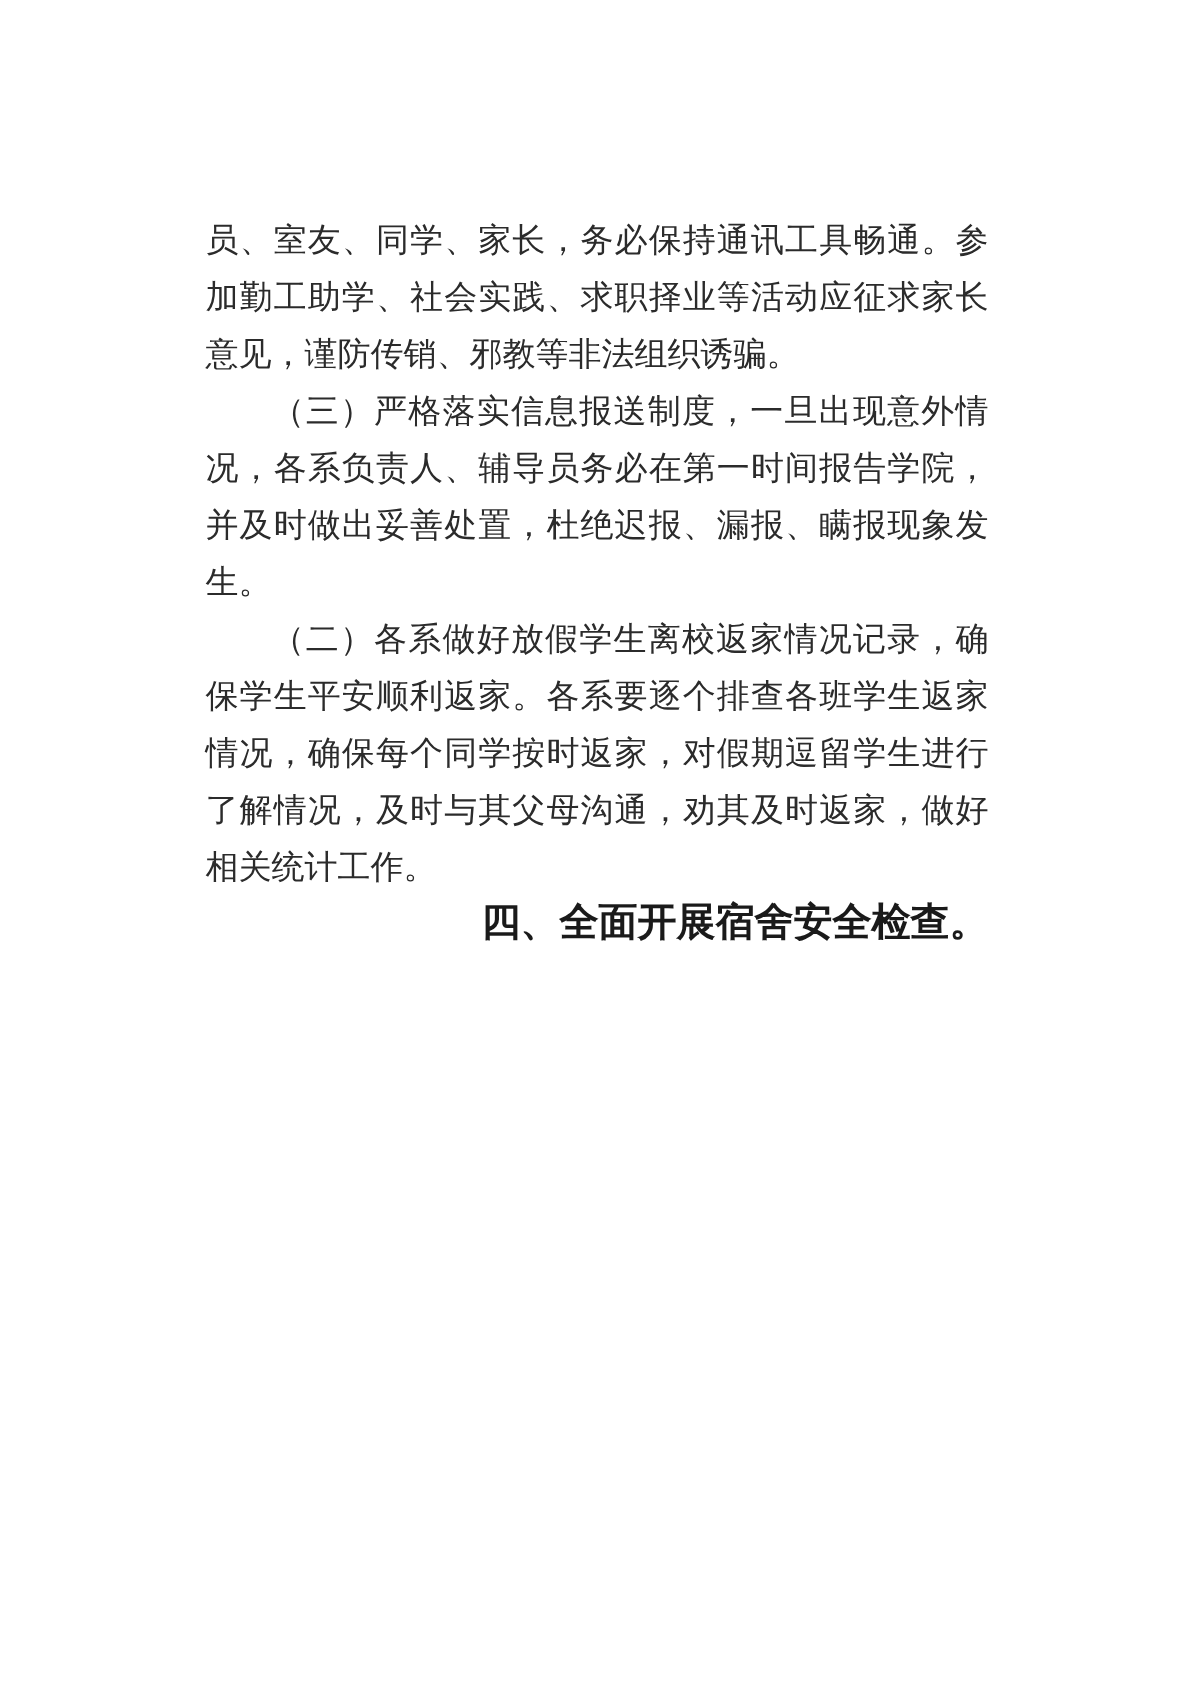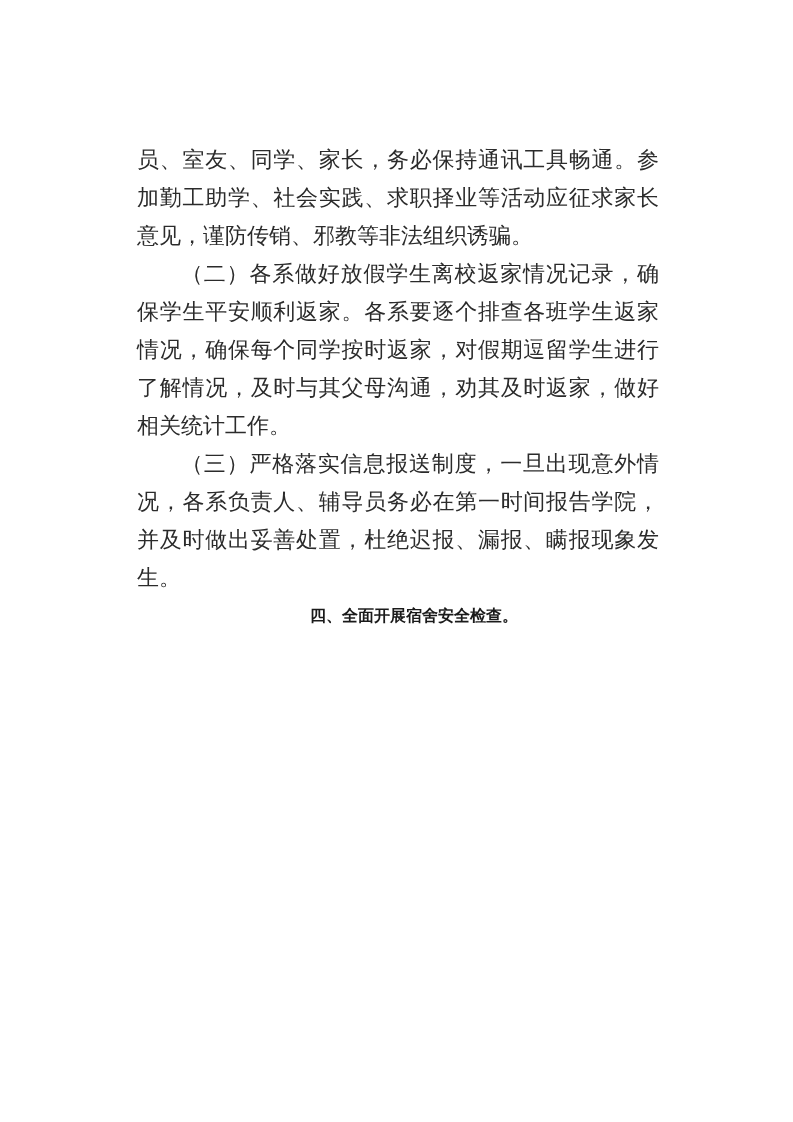--- a/index.html
+++ b/index.html
@@ -27,31 +27,31 @@
   .para {
     margin: 0;
     text-indent: 2em;
   }
   .para.no-indent {
     text-indent: 0;
   }
   .section-heading {
     margin: 0;
     text-indent: 2em;
-    font-family: Liberation Serif, serif;
+    font-family: Liberation Mono, monospace;
     font-weight: 700;
-    font-size: 16px;
+    font-size: 26px;
     line-height: 38px;
     color: #1a1a1a;
-    text-align: center;
+    text-align: right;
   }
 </style>
 </head>
 <body>
 
 <div class="page">
   <div class="content">
     <p class="para no-indent">员、室友、同学、家长，务必保持通讯工具畅通。参加勤工助学、社会实践、求职择业等活动应征求家长意见，谨防传销、邪教等非法组织诱骗。</p>
+    <p class="para">（三）严格落实信息报送制度，一旦出现意外情况，各系负责人、辅导员务必在第一时间报告学院，并及时做出妥善处置，杜绝迟报、漏报、瞒报现象发生。</p>
     <p class="para">（二）各系做好放假学生离校返家情况记录，确保学生平安顺利返家。各系要逐个排查各班学生返家情况，确保每个同学按时返家，对假期逗留学生进行了解情况，及时与其父母沟通，劝其及时返家，做好相关统计工作。</p>
-    <p class="para">（三）严格落实信息报送制度，一旦出现意外情况，各系负责人、辅导员务必在第一时间报告学院，并及时做出妥善处置，杜绝迟报、漏报、瞒报现象发生。</p>
     <h2 class="section-heading">四、全面开展宿舍安全检查。</h2>
   </div>
 </div>
 
 </body></html>

